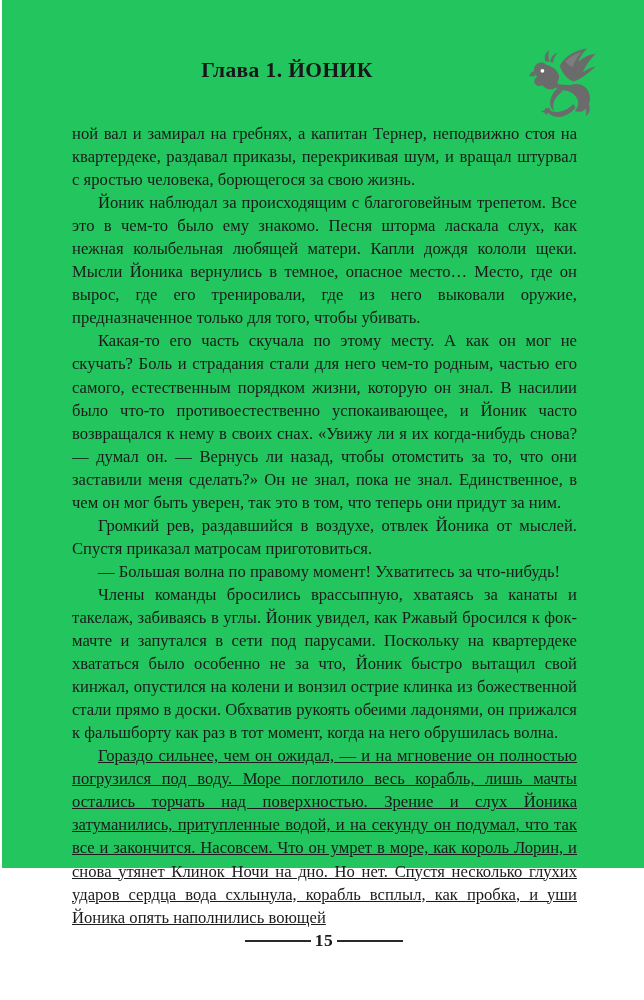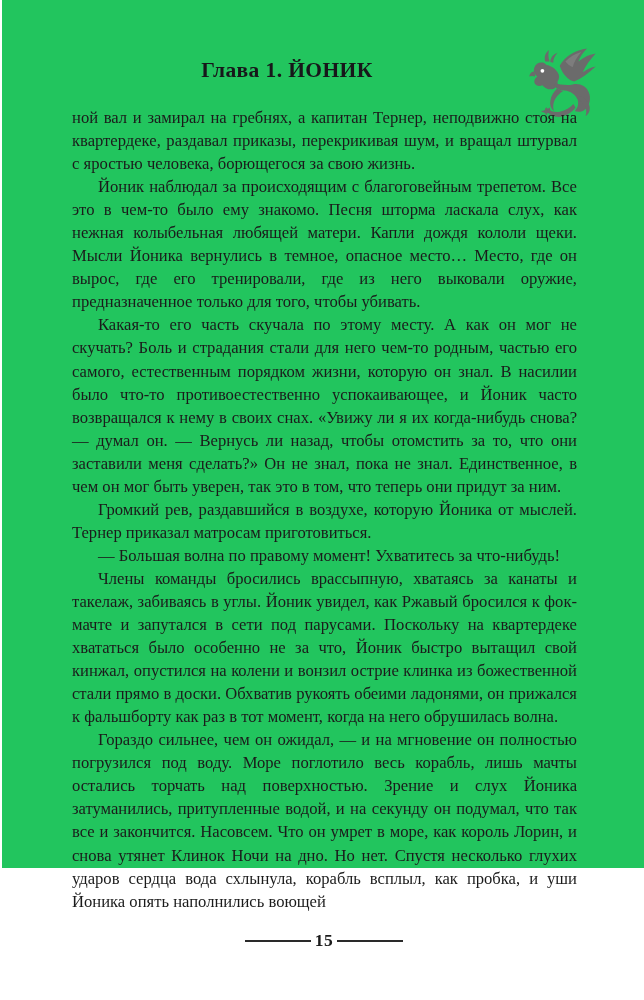--- a/index.html
+++ b/index.html
@@ -67,22 +67,22 @@
   .para {
     margin: 0;
     font-size: 16.6px;
     line-height: 23.05px;
     text-align: justify;
     text-justify: inter-word;
     text-indent: 26px;
     color: #1b1b1b;
     hyphens: manual;
   }
-  .para.no-indent { text-indent: 0; }
-  .para:last-child { text-align-last: left; }
+  .para.no-indent { text-indent: 0; margin-top: 16px; }
+  .para:last-child { text-align-last: left; text-decoration: underline; }
 
   
   .folio {
     position: absolute;
     left: 0;
     top: 930px;
     width: 644px;
     display: flex;
     align-items: center;
     justify-content: center;
@@ -138,21 +138,21 @@
           <path d="M25 88 C22 92 23 97 27 99 C25 95 25 91 27 89 Z"></path>
         </g>
       </svg>
     </div>
   </div>
 
   <div class="textblock">
     <p class="para no-indent">ной вал и замирал на гребнях, а капитан Тернер, неподвижно стоя на квартердеке, раздавал приказы, перекрикивая шум, и вращал штурвал с яростью человека, борющегося за свою жизнь.</p>
     <p class="para">Йоник наблюдал за происходящим с благоговейным трепетом. Все это в чем-то было ему знакомо. Песня шторма ласкала слух, как нежная колыбельная любящей матери. Капли дождя кололи щеки. Мысли Йоника вернулись в темное, опасное место… Место, где он вырос, где его тренировали, где из него выковали оружие, предназначенное только для того, чтобы убивать.</p>
     <p class="para">Какая-то его часть скучала по этому месту. А как он мог не скучать? Боль и страдания стали для него чем-то родным, частью его самого, естественным порядком жизни, которую он знал. В насилии было что-то противоестественно успокаивающее, и Йоник часто возвращался к нему в своих снах. «Увижу ли я их когда-нибудь снова? — думал он. — Вернусь ли назад, чтобы отомстить за то, что они заставили меня сделать?» Он не знал, пока не знал. Единственное, в чем он мог быть уверен, так это в том, что теперь они придут за ним.</p>
-    <p class="para">Громкий рев, раздавшийся в воздухе, которую Йоника от мыслей. Тернер приказал матросам приготовиться.</p>
+    <p class="para">Громкий рев, раздавшийся в воздухе, отвлек Йоника от мыслей. Спустя приказал матросам приготовиться.</p>
     <p class="para">— Большая волна по правому момент! Ухватитесь за что-нибудь!</p>
     <p class="para">Члены команды бросились врассыпную, хватаясь за канаты и такелаж, забиваясь в углы. Йоник увидел, как Ржавый бросился к фок-мачте и запутался в сети под парусами. Поскольку на квартердеке хвататься было особенно не за что, Йоник быстро вытащил свой кинжал, опустился на колени и вонзил острие клинка из божественной стали прямо в доски. Обхватив рукоять обеими ладонями, он прижался к фальшборту как раз в тот момент, когда на него обрушилась волна.</p>
     <p class="para">Гораздо сильнее, чем он ожидал, — и на мгновение он полностью погрузился под воду. Море поглотило весь корабль, лишь мачты остались торчать над поверхностью. Зрение и слух Йоника затуманились, притупленные водой, и на секунду он подумал, что так все и закончится. Насовсем. Что он умрет в море, как король Лорин, и снова утянет Клинок Ночи на дно. Но нет. Спустя несколько глухих ударов сердца вода схлынула, корабль всплыл, как пробка, и уши Йоника опять наполнились воющей</p>
   </div>
 
   <div class="folio">
     <span class="folio-rule"></span>
     <span class="folio-num">15</span>
     <span class="folio-rule"></span>
   </div>

